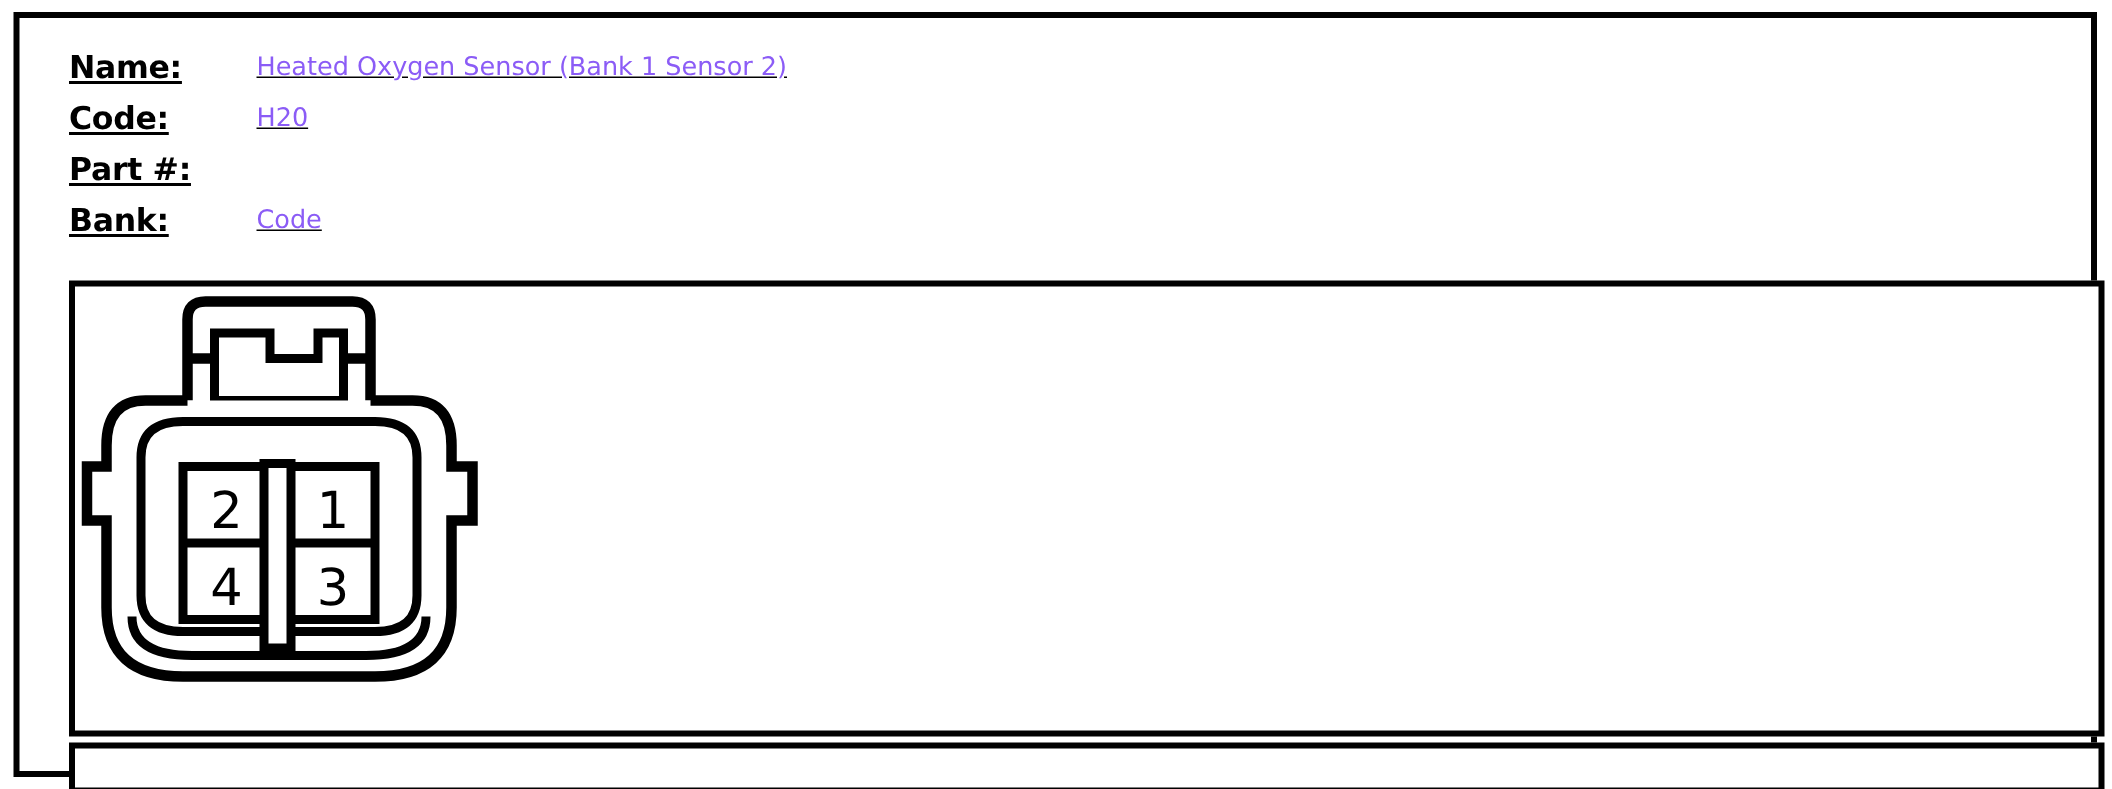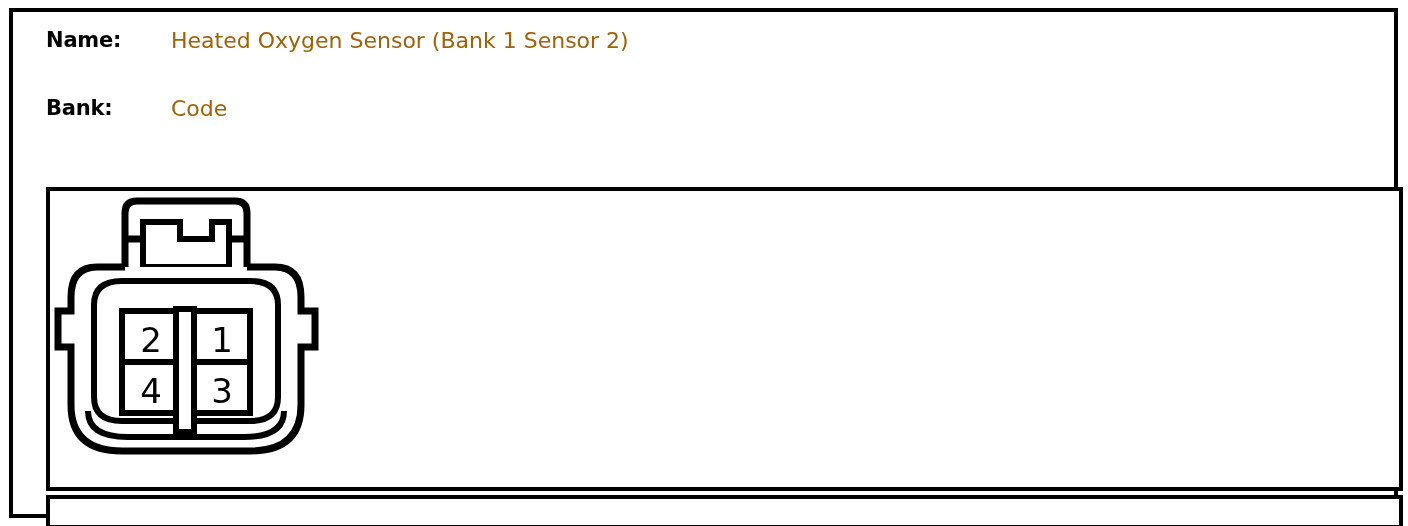--- a/index.html
+++ b/index.html
@@ -30,35 +30,36 @@
   }
   
   #spec-block {
     position: absolute;
     left: 33px;
     top: 16px;
     width: 1000px;
   }
   .spec-row {
     display: flex;
-    align-items: flex-start;
+    align-items: center;
     height: 34px;
+    text-decoration: underline;
   }
   .spec-label {
     width: 125px;
     flex: 0 0 125px;
     font-weight: bold;
     font-size: 21px;
     color: #000000;
     letter-spacing: -0.2px;
   }
   .spec-value {
     font-weight: normal;
-    font-size: 22px;
-    color: #a16207;
+    font-size: 17px;
+    color: #8b5cf6;
     white-space: nowrap;
   }
   
   #diagram-panel {
     position: absolute;
     left: 33px;
     top: 175px;
     width: 1357px;
     height: 304px;
     border: 4px solid #000000;
@@ -92,22 +93,27 @@
 
   <div id="outer-frame">
 
     <div id="spec-block">
 
       <div class="spec-row">
         <span class="spec-label">Name:</span>
         <span class="spec-value">Heated Oxygen Sensor (Bank 1 Sensor 2)</span>
       </div>
 
+      <div class="spec-row">
+        <span class="spec-label">Code:</span>
+        <span class="spec-value">H20</span>
+      </div>
 
       <div class="spec-row">
+        <span class="spec-label">Part #:</span>
       </div>
 
       <div class="spec-row">
         <span class="spec-label">Bank:</span>
         <span class="spec-value">Code</span>
       </div>
 
     </div>
 
     <div id="diagram-panel">

